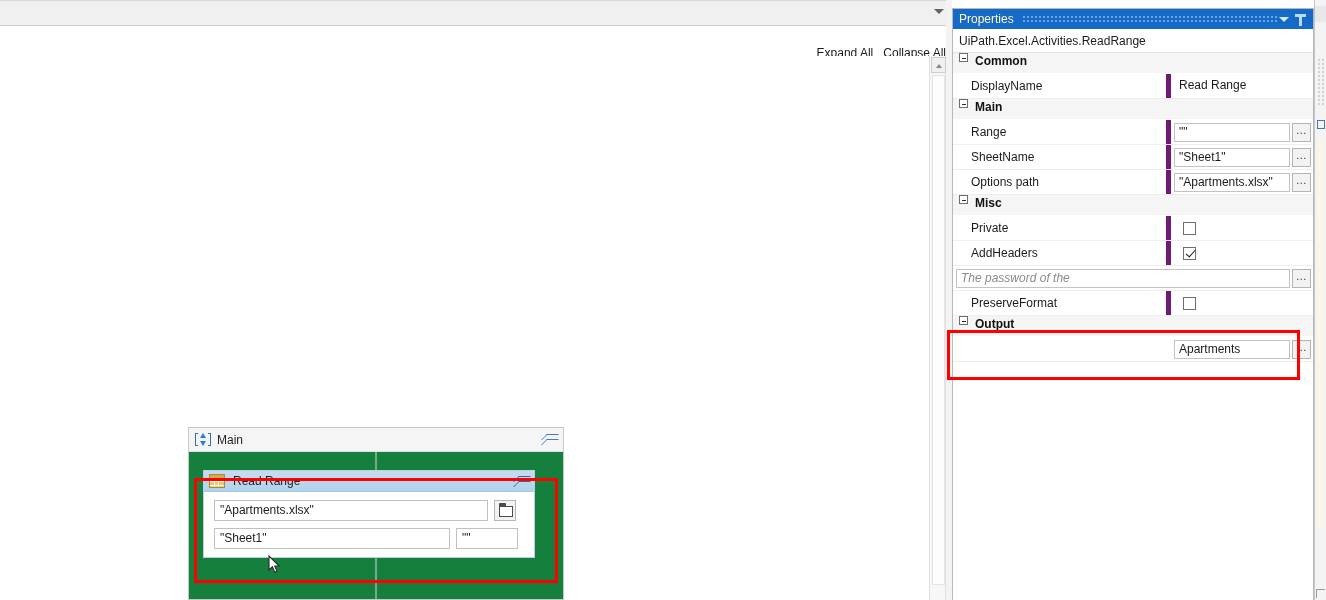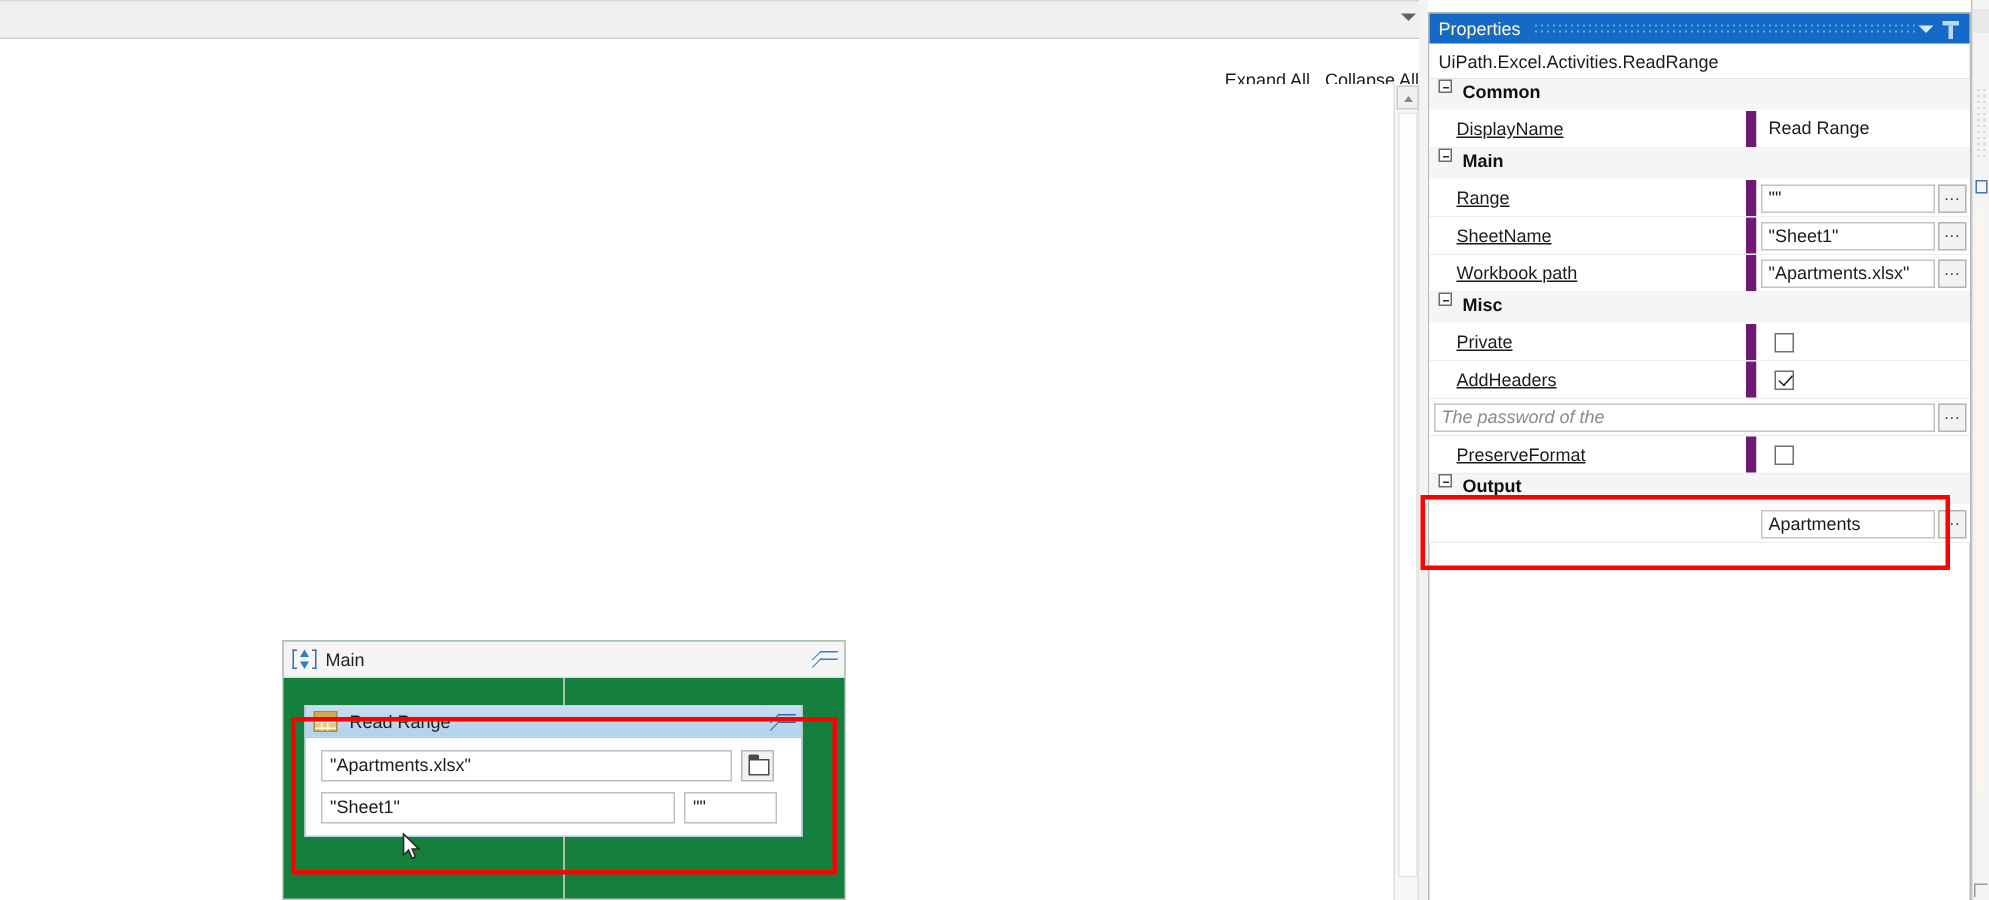--- a/index.html
+++ b/index.html
@@ -402,22 +402,22 @@
     background: #ffffff;
     border-bottom: 1px solid #eeeeee;
   }
   .prop-name {
     width: 218px;
     flex: 0 0 218px;
     background: #ffffff;
     font-size: 12px; color: #1b1b1b;
     line-height: 24px;
     padding-left: 18px;
-    border-right: 7px solid #701a75;
-    white-space: nowrap; overflow: hidden; text-decoration: underline;
+    border-right: 5px solid #701a75;
+    white-space: nowrap; overflow: hidden;
   }
   .prop-row.selected .prop-name { background: #14b8a6; margin-top: 27px; }
   .prop-val {
     flex: 1 1 auto;
     position: relative;
     display: flex; align-items: center;
     padding-left: 3px;
     background: #ffffff;
   }
   .prop-input {
@@ -618,21 +618,21 @@
           </div>
         </div>
         <div class="prop-row">
           <div class="prop-name">SheetName</div>
           <div class="prop-val">
             <div class="prop-input">"Sheet1"</div>
             <div class="prop-ellipsis">...</div>
           </div>
         </div>
         <div class="prop-row">
-          <div class="prop-name">Workbook path</div>
+          <div class="prop-name">Options path</div>
           <div class="prop-val">
             <div class="prop-input">"Apartments.xlsx"</div>
             <div class="prop-ellipsis">...</div>
           </div>
         </div>
         <div class="grp-row">
           <span class="grp-toggle"></span>
           <span class="grp-label">Misc</span>
         </div>
         <div class="prop-row">

